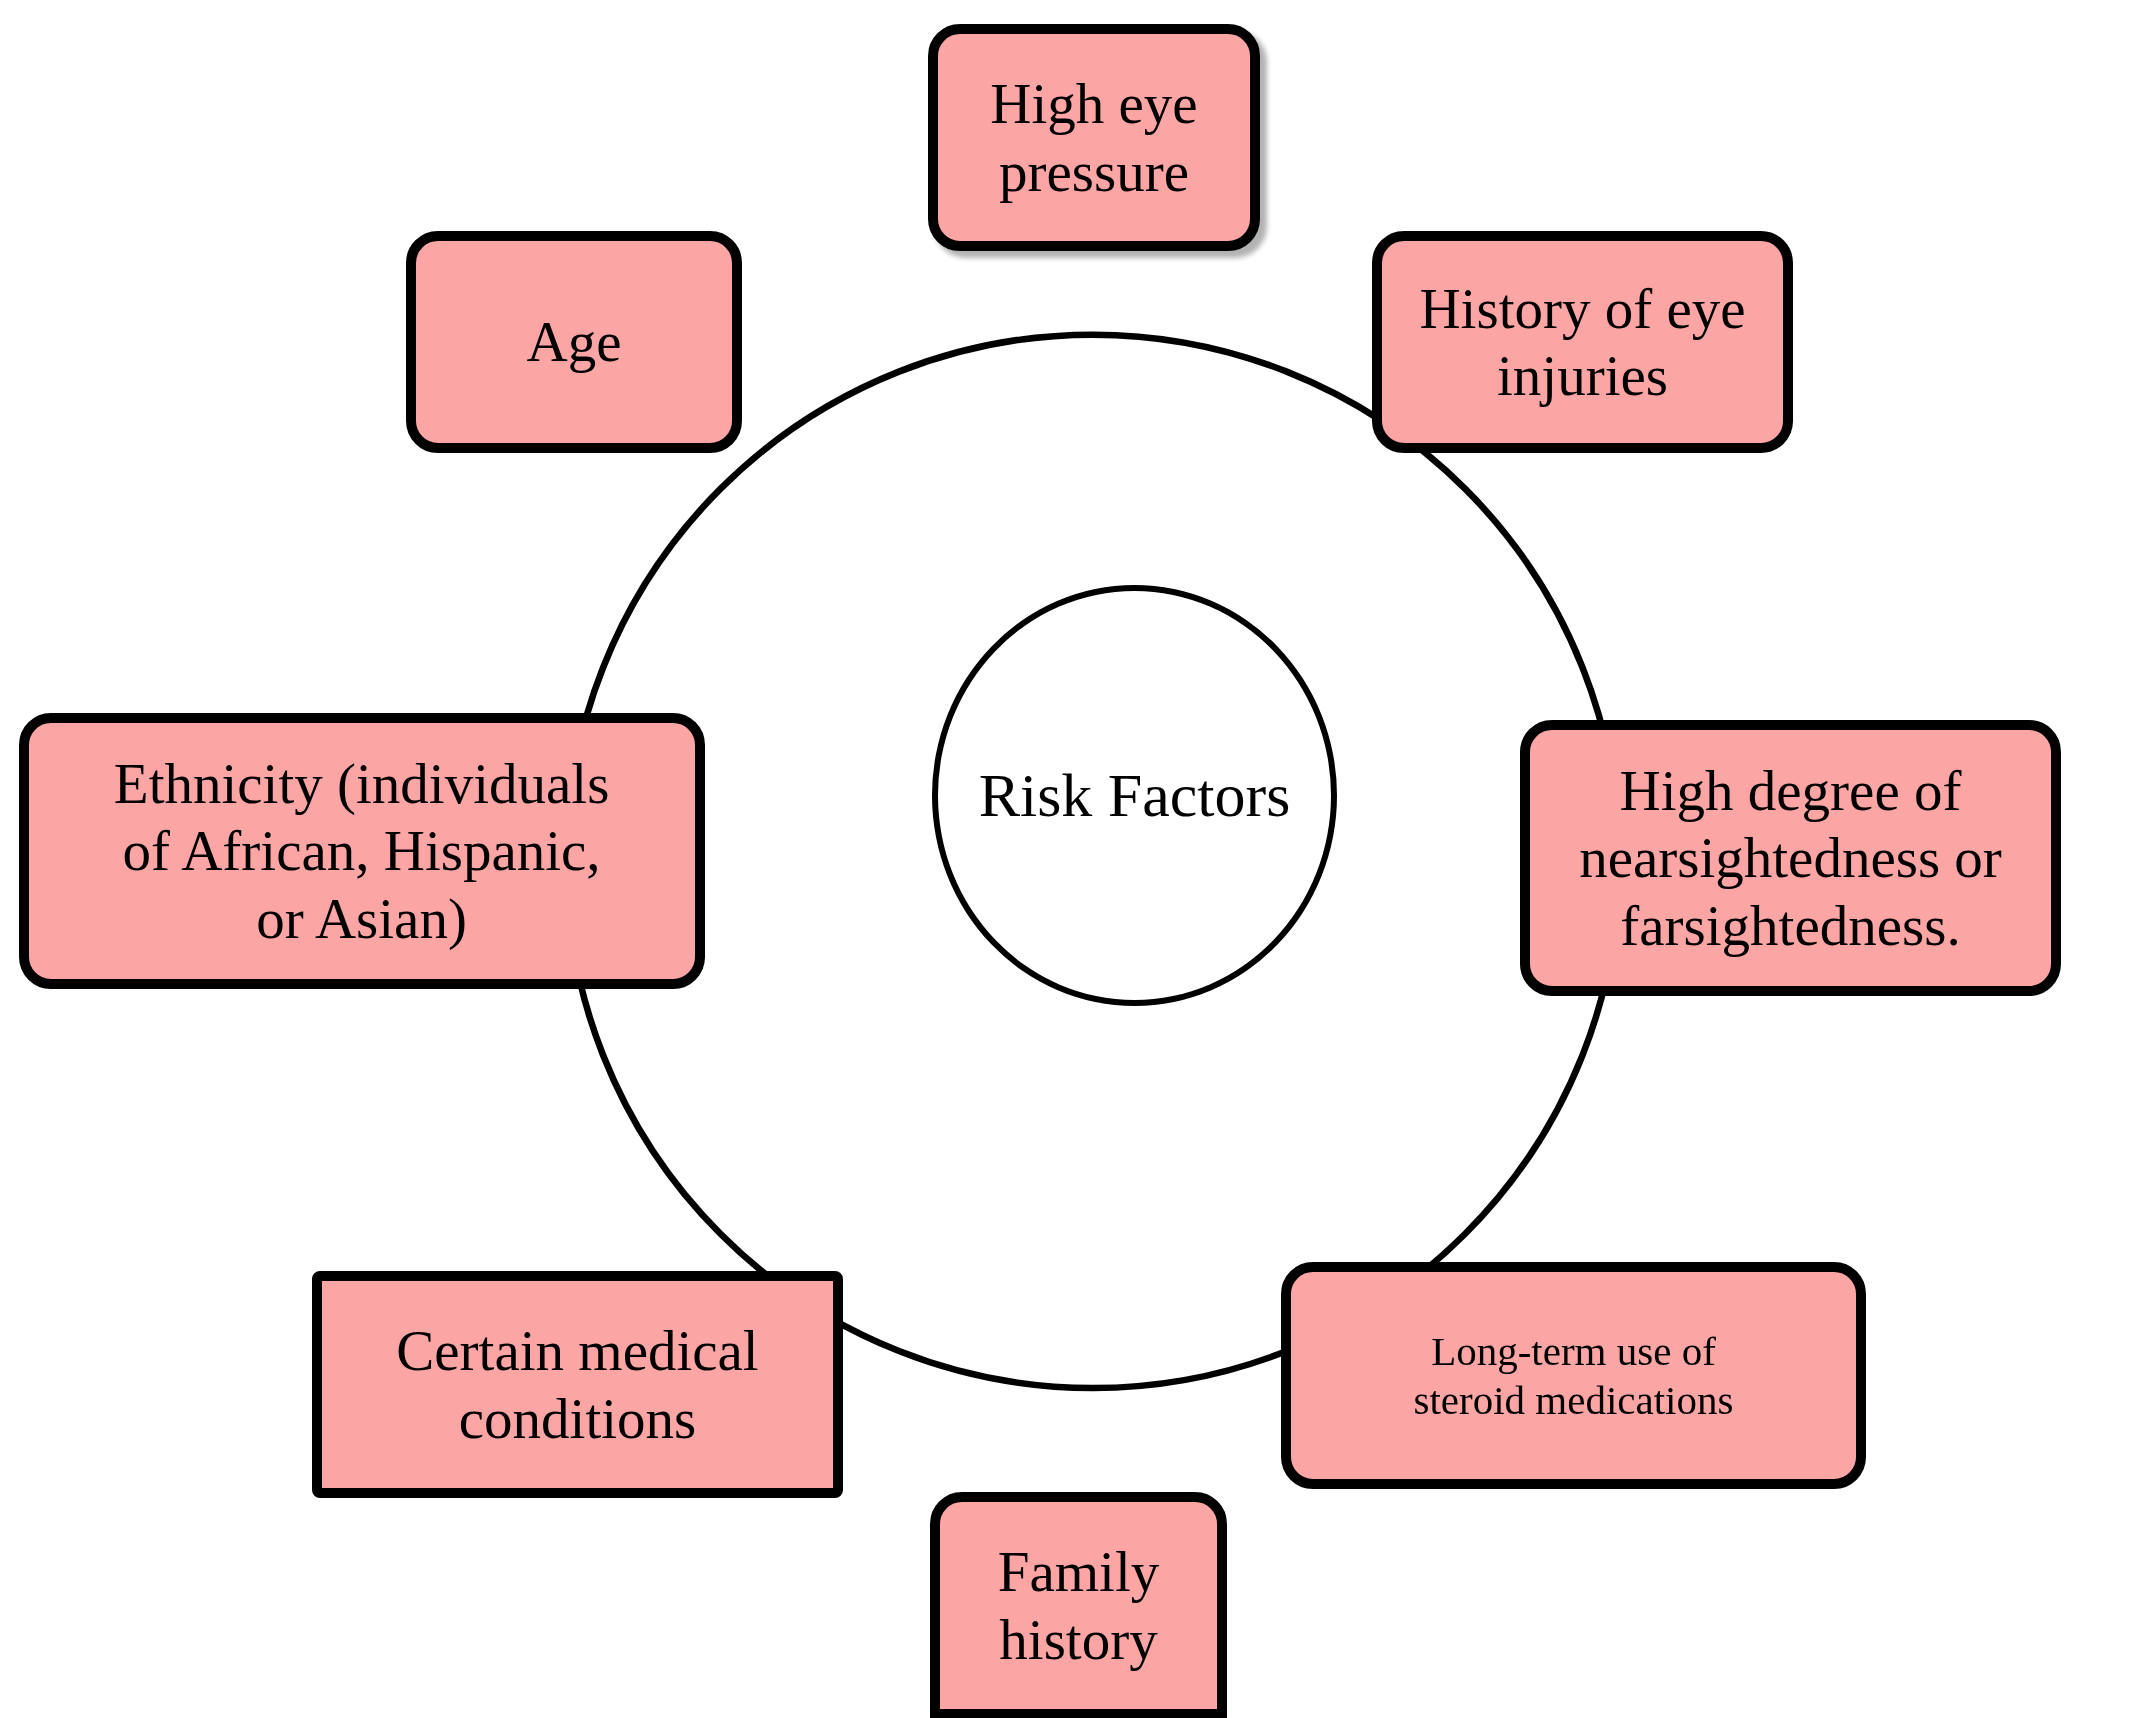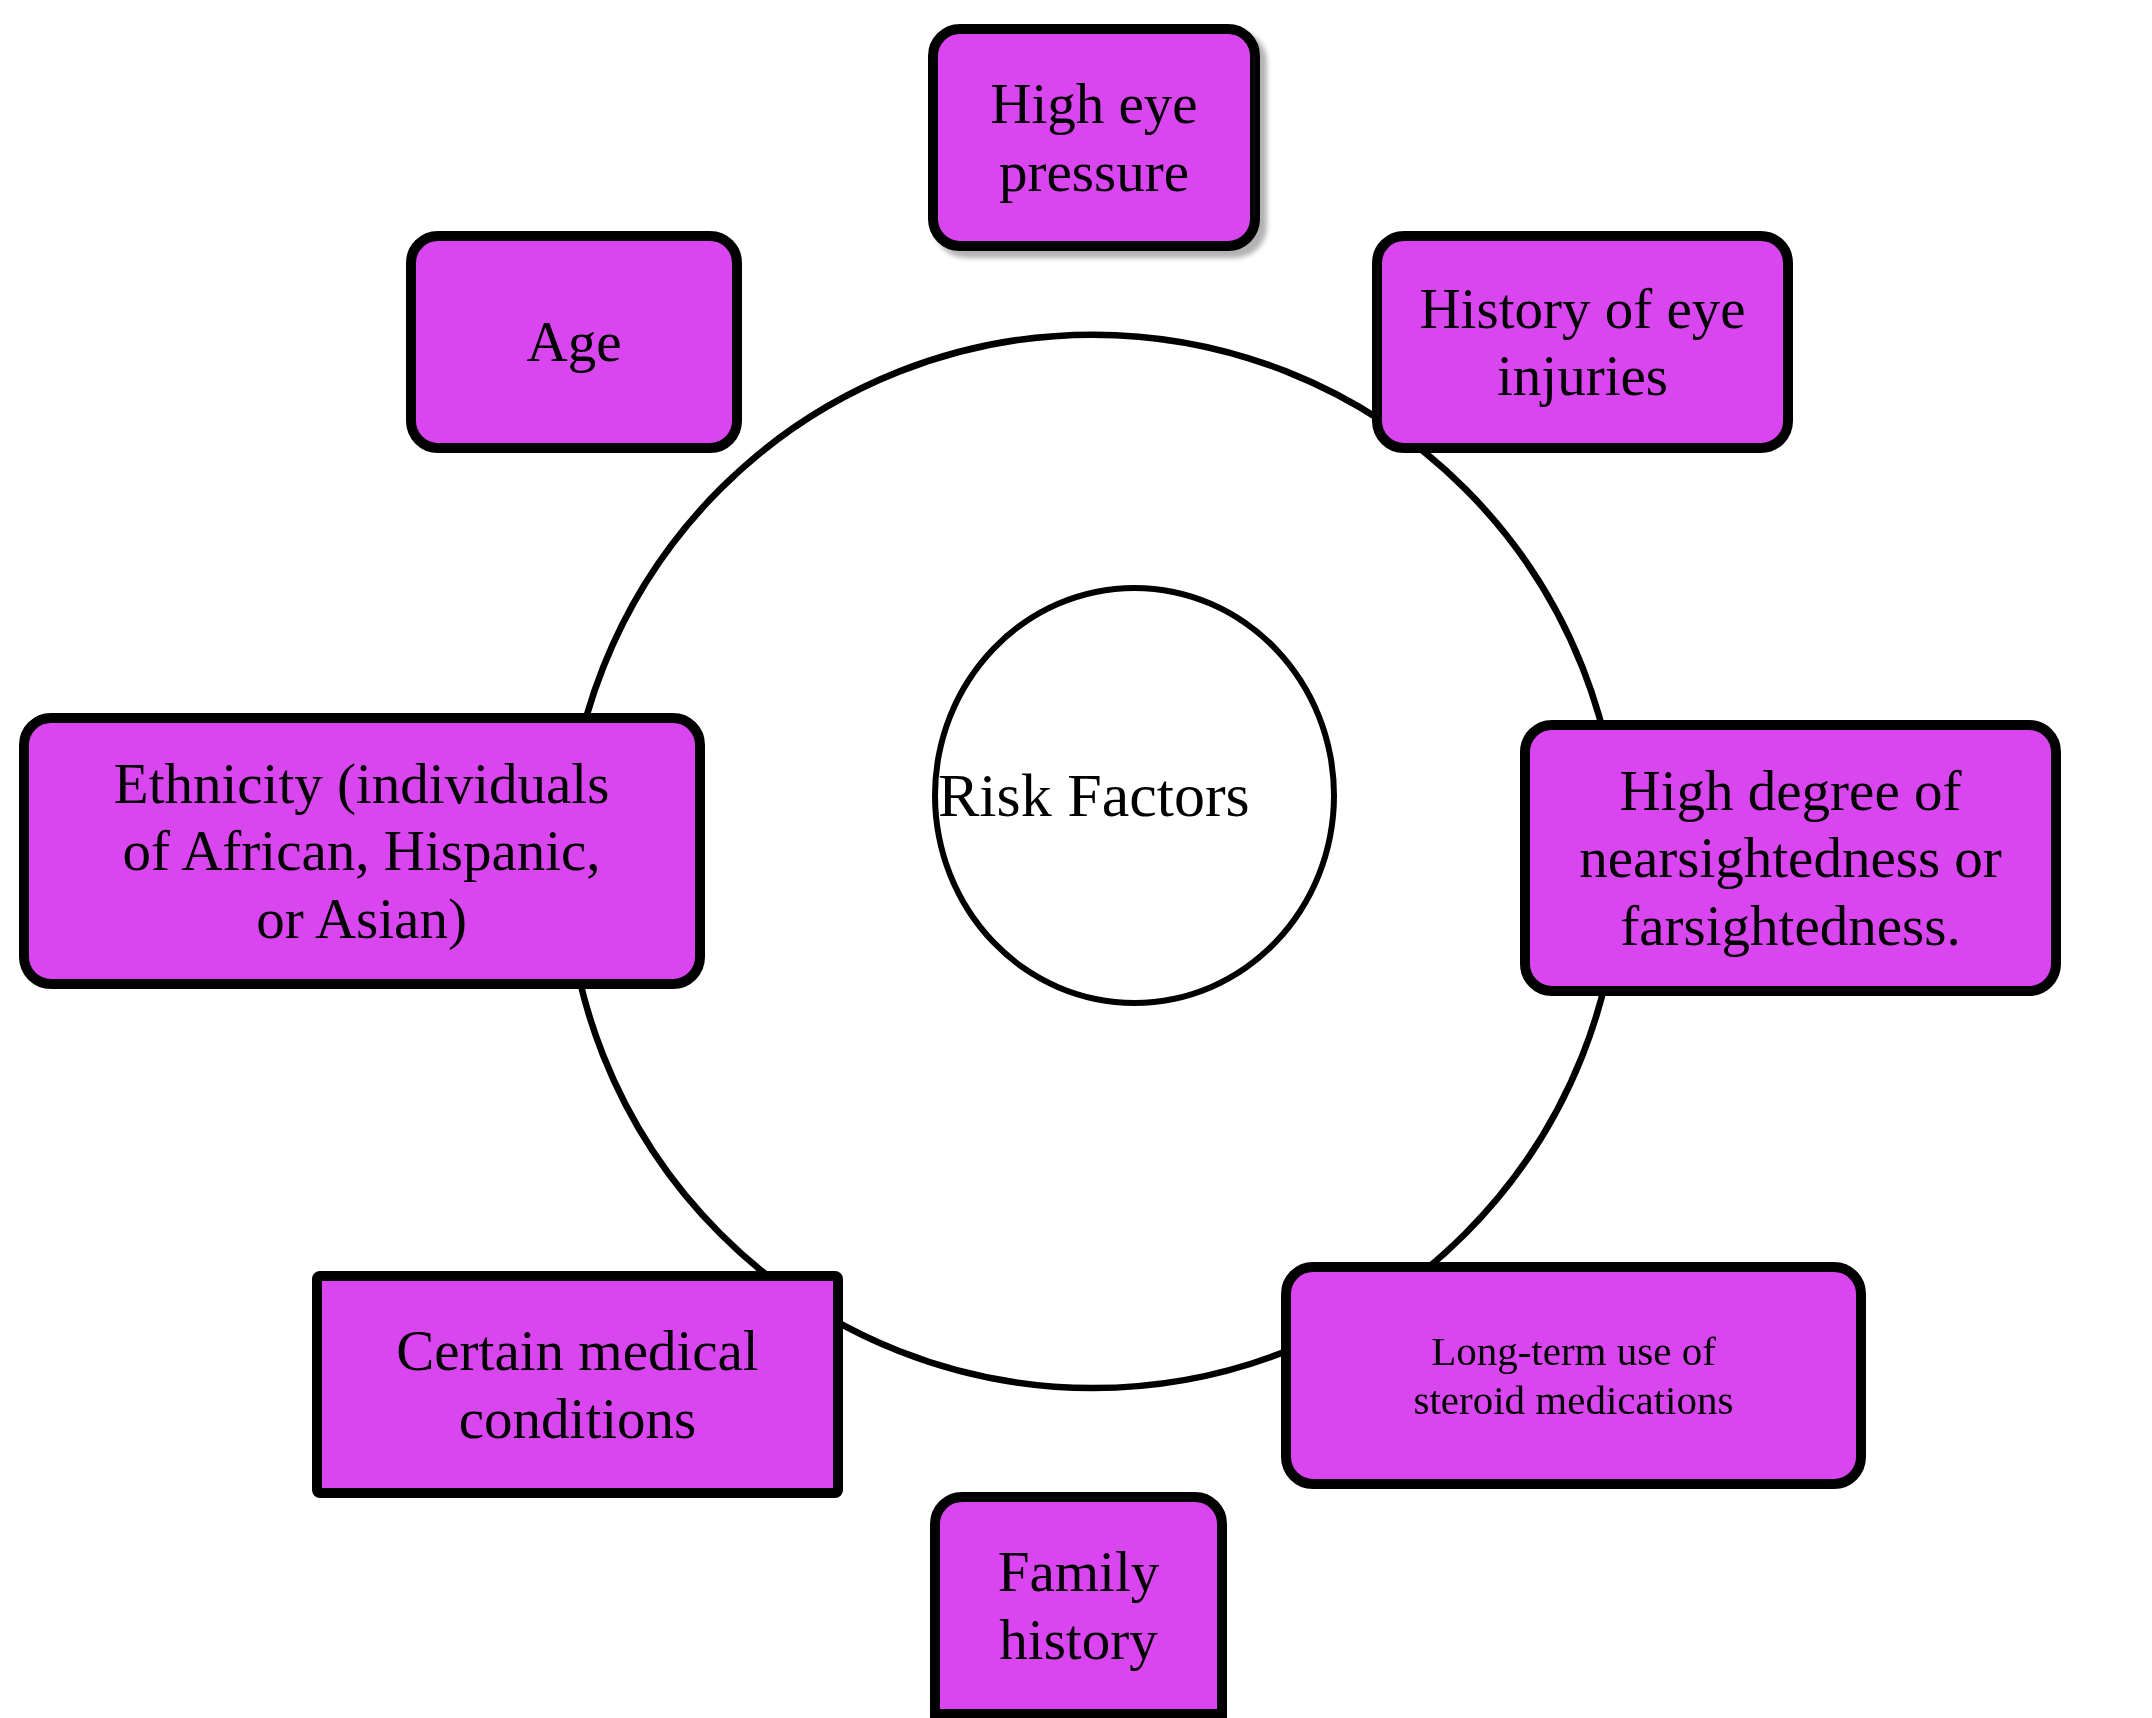--- a/index.html
+++ b/index.html
@@ -19,21 +19,21 @@
   #ring-layer {
     position: absolute;
     left: 0; top: 0;
     width: 2153px;
     height: 1718px;
     pointer-events: none;
   }
   .node {
     position: absolute;
     box-sizing: border-box;
-    background: #d946ef;
+    background: #fca5a5;
     border: 10.3px solid #000000;
     border-radius: 32px;
     display: flex;
     align-items: center;
     justify-content: center;
     text-align: center;
     color: #000000;
     line-height: 1.18;
     z-index: 5;
   }
@@ -46,21 +46,21 @@
     box-shadow: 6.5px 6.5px 5.6px rgba(0,0,0,0.30);
   }
   .hub {
     position: absolute;
     box-sizing: border-box;
     background: #ffffff;
     border: 6.5px solid #000000;
     border-radius: 50%;
     display: flex;
     align-items: center;
-    justify-content: flex-start;
+    justify-content: center;
     text-align: center;
     color: #000000;
     line-height: 1.55;
     z-index: 6;
   }
 
   
   #node-high-eye-pressure {
     left: 928px;  top: 24px;   width: 332px;  height: 227px;
     font-size: 57px;

